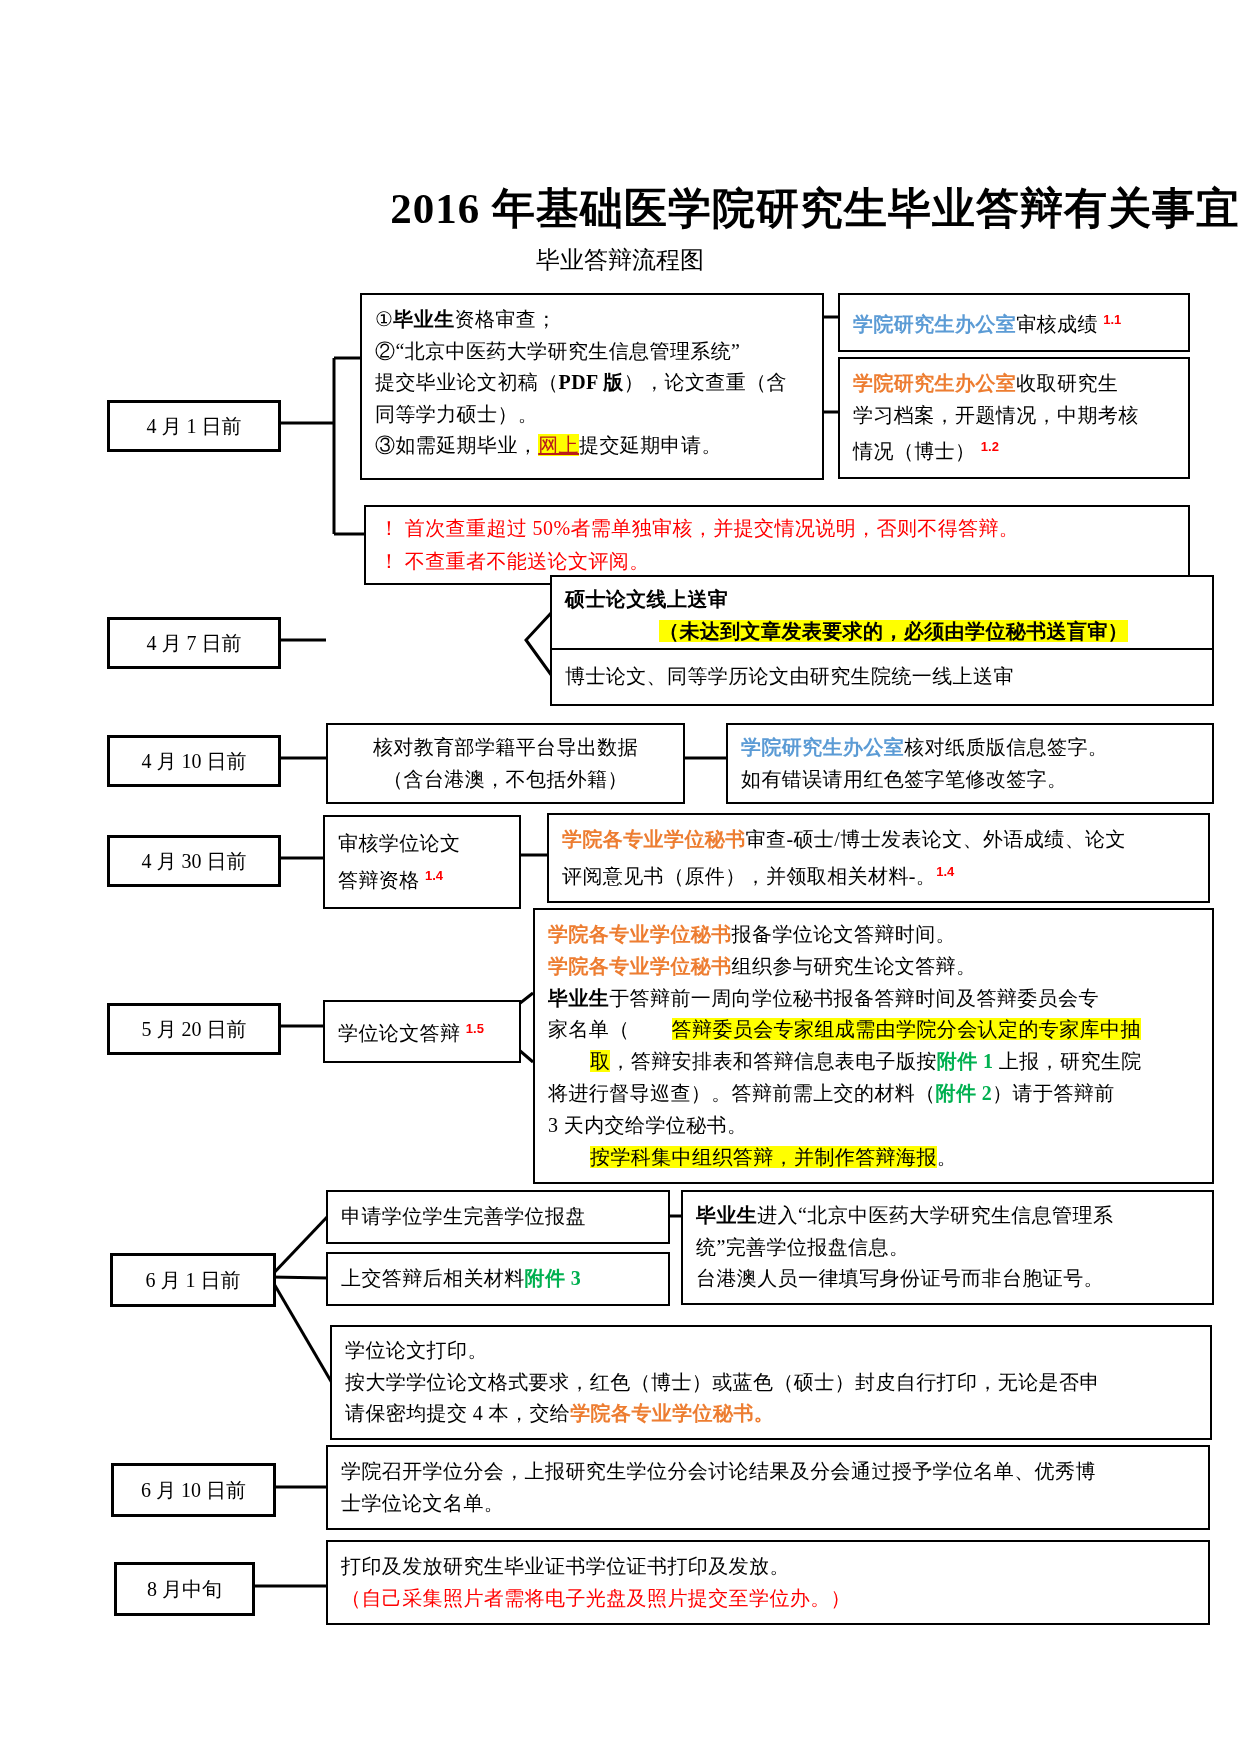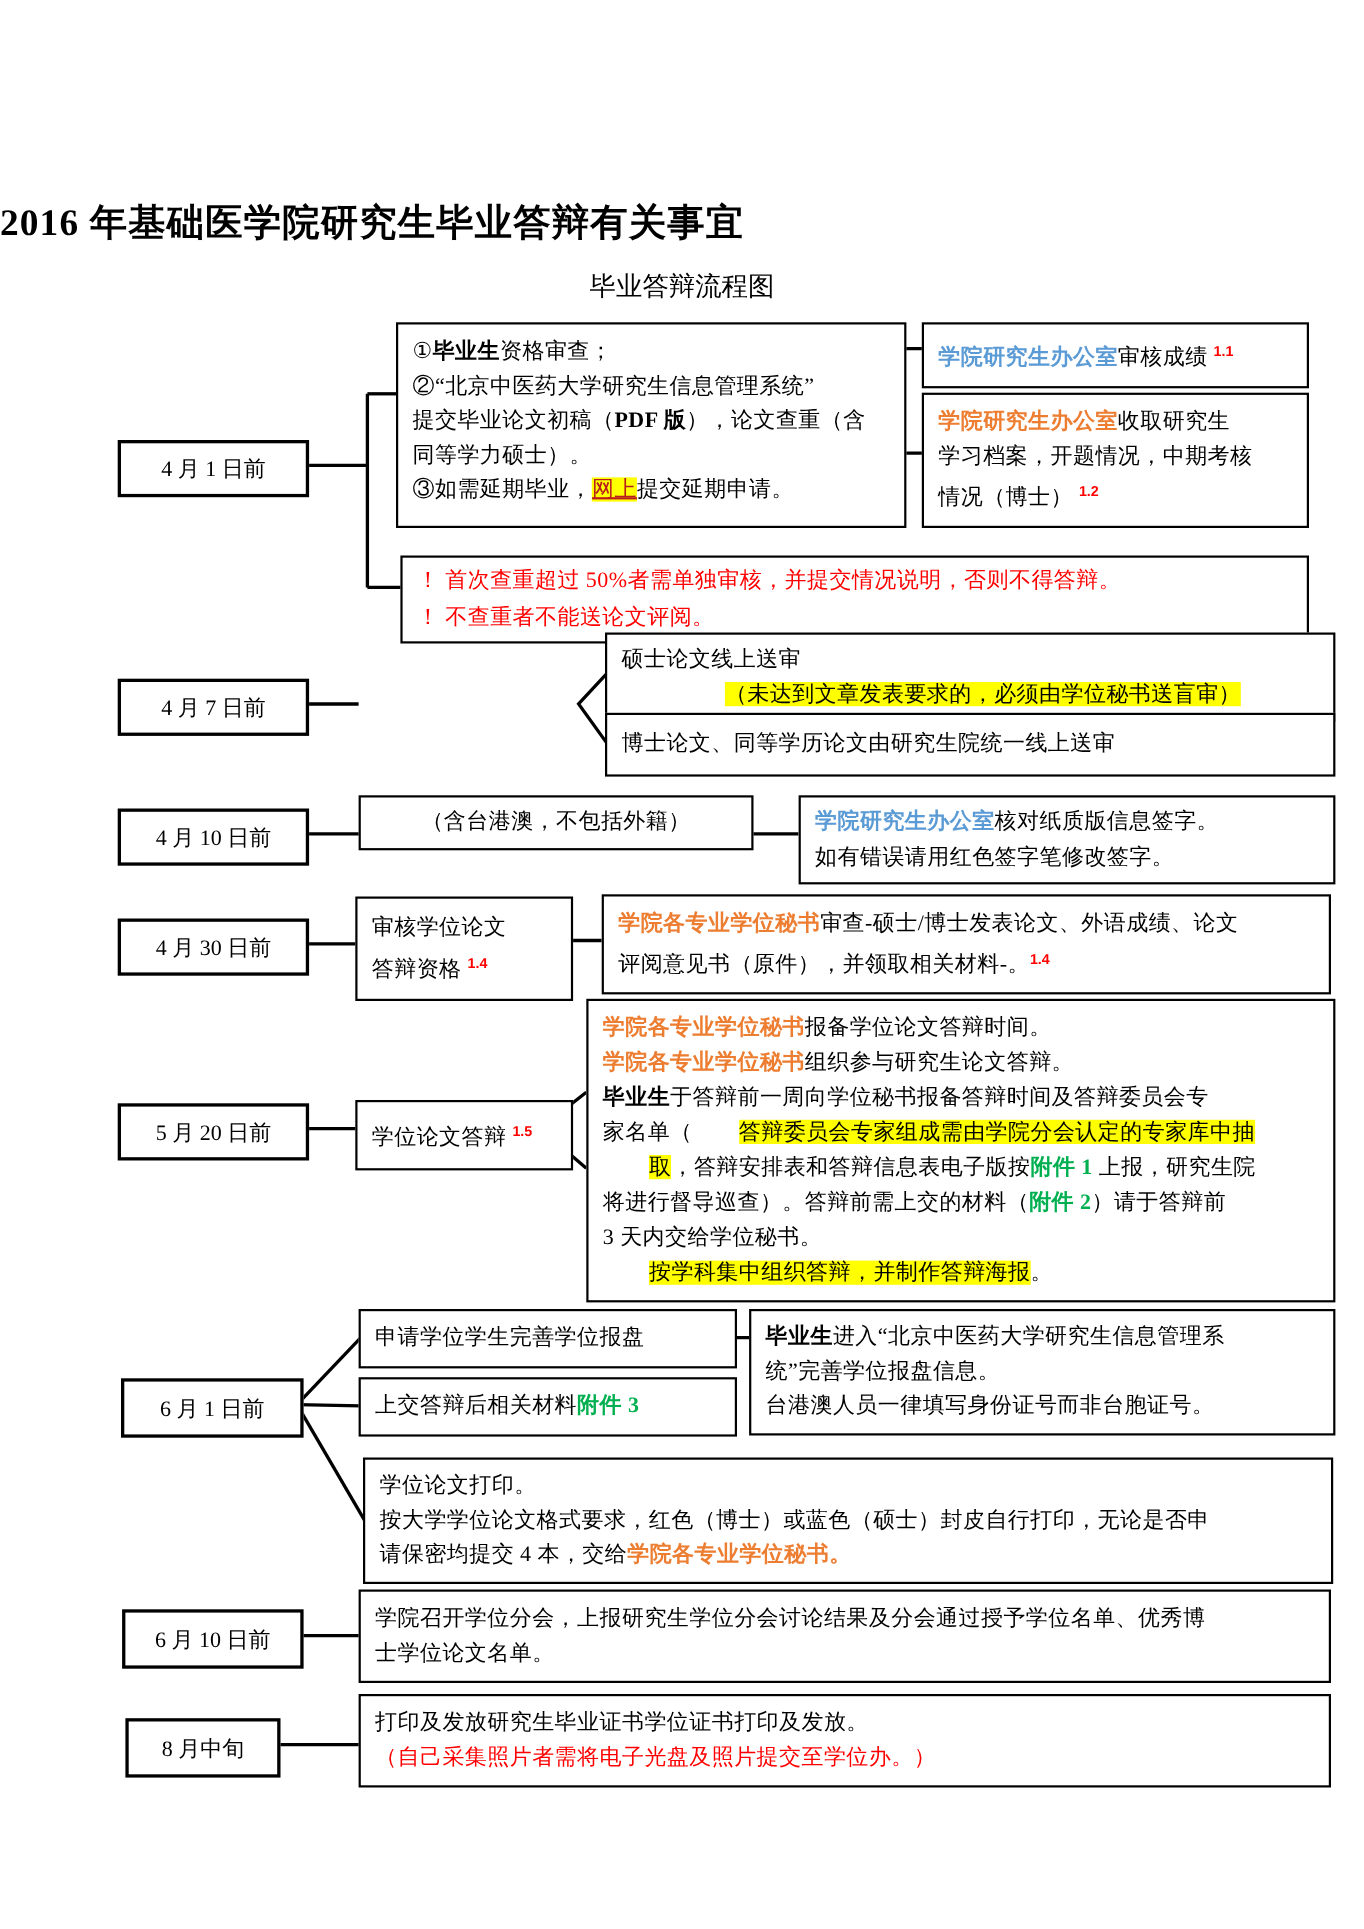--- a/index.html
+++ b/index.html
@@ -1,19 +1,19 @@
 <!DOCTYPE html>
 <html><head>
 <meta charset="utf-8">
 <style>
   html,body{margin:0;padding:0;background:#fff;}
   .page{position:relative;width:1240px;height:1754px;background:#fff;overflow:hidden;
         font-family:"Liberation Serif","DejaVu Serif",serif;color:#000;}
-  .title{position:absolute;left:0;top:180px;width:1240px;text-align:left;
-         font-size:34px;font-weight:bold;letter-spacing:1px;}
+  .title{position:absolute;left:0;top:180px;width:1240px;text-align:right;
+         font-size:43px;font-weight:bold;letter-spacing:1px;}
   .subtitle{position:absolute;left:0;top:244px;width:1240px;text-align:center;font-size:24px;}
   svg.connectors{position:absolute;left:0;top:0;pointer-events:none;}
   .date{position:absolute;border:3px solid #000;background:#fff;font-size:20px;
         display:flex;align-items:center;justify-content:center;white-space:nowrap;}
   .box{position:absolute;border:2.5px solid #000;background:#fff;font-size:20px;
        line-height:31.5px;padding:9px 13px;letter-spacing:0.4px;}
   .box .line{white-space:nowrap;}
   
   .s-b{font-weight:bold;}
   .s-blue{color:#5B9BD5;font-weight:bold;}
@@ -92,29 +92,30 @@
   <div class="box" style="left:838px;top:357px;width:322px;">
       <div class="line"><span class="s-orange">学院研究生办公室</span><span>收取研究生</span></div>
       <div class="line"><span>学习档案，开题情况，中期考核</span></div>
       <div class="line"><span>情况（博士） </span><span class="s-sup">1.2</span></div>
     </div>
   <div class="box" id="warning" style="left:364px;top:505px;width:796px;padding:5px 13px;">
       <div class="line"><span class="s-red">！ 首次查重超过 50%者需单独审核，并提交情况说明，否则不得答辩。</span></div>
       <div class="line"><span class="s-red">！ 不查重者不能送论文评阅。</span></div>
     </div>
 
-  <div class="box" id="master-review" style="left:550px;top:575px;width:634px;padding:7px 13px;">
+  <div class="box" id="master-review" style="left:550px;top:575px;width:634px;padding:7px 13px;font-weight:bold;">
       <div class="line"><span>硕士论文线上送审</span></div>
       <div class="line"><span class="s-hl">（未达到文章发表要求的，必须由学位秘书送盲审）</span></div>
     </div>
   <div class="box" style="left:550px;top:648px;width:634px;padding:11px 13px;">
       <div class="line"><span>博士论文、同等学历论文由研究生院统一线上送审</span></div>
     </div>
 
   <div class="box" id="check-data" style="left:326px;top:723px;width:335px;padding:7px 10px;">
+      <div class="line"><span>核对教育部学籍平台导出数据</span></div>
       <div class="line"><span>（含台港澳，不包括外籍）</span></div>
     </div>
   <div class="box" style="left:726px;top:723px;width:458px;padding:7px 13px;">
       <div class="line"><span class="s-blue">学院研究生办公室</span><span>核对纸质版信息签字。</span></div>
       <div class="line"><span>如有错误请用红色签字笔修改签字。</span></div>
     </div>
 
   <div class="box" style="left:323px;top:815px;width:168px;padding:11px 13px;">
       <div class="line"><span>审核学位论文</span></div>
       <div class="line"><span>答辩资格 </span><span class="s-sup">1.4</span></div>

